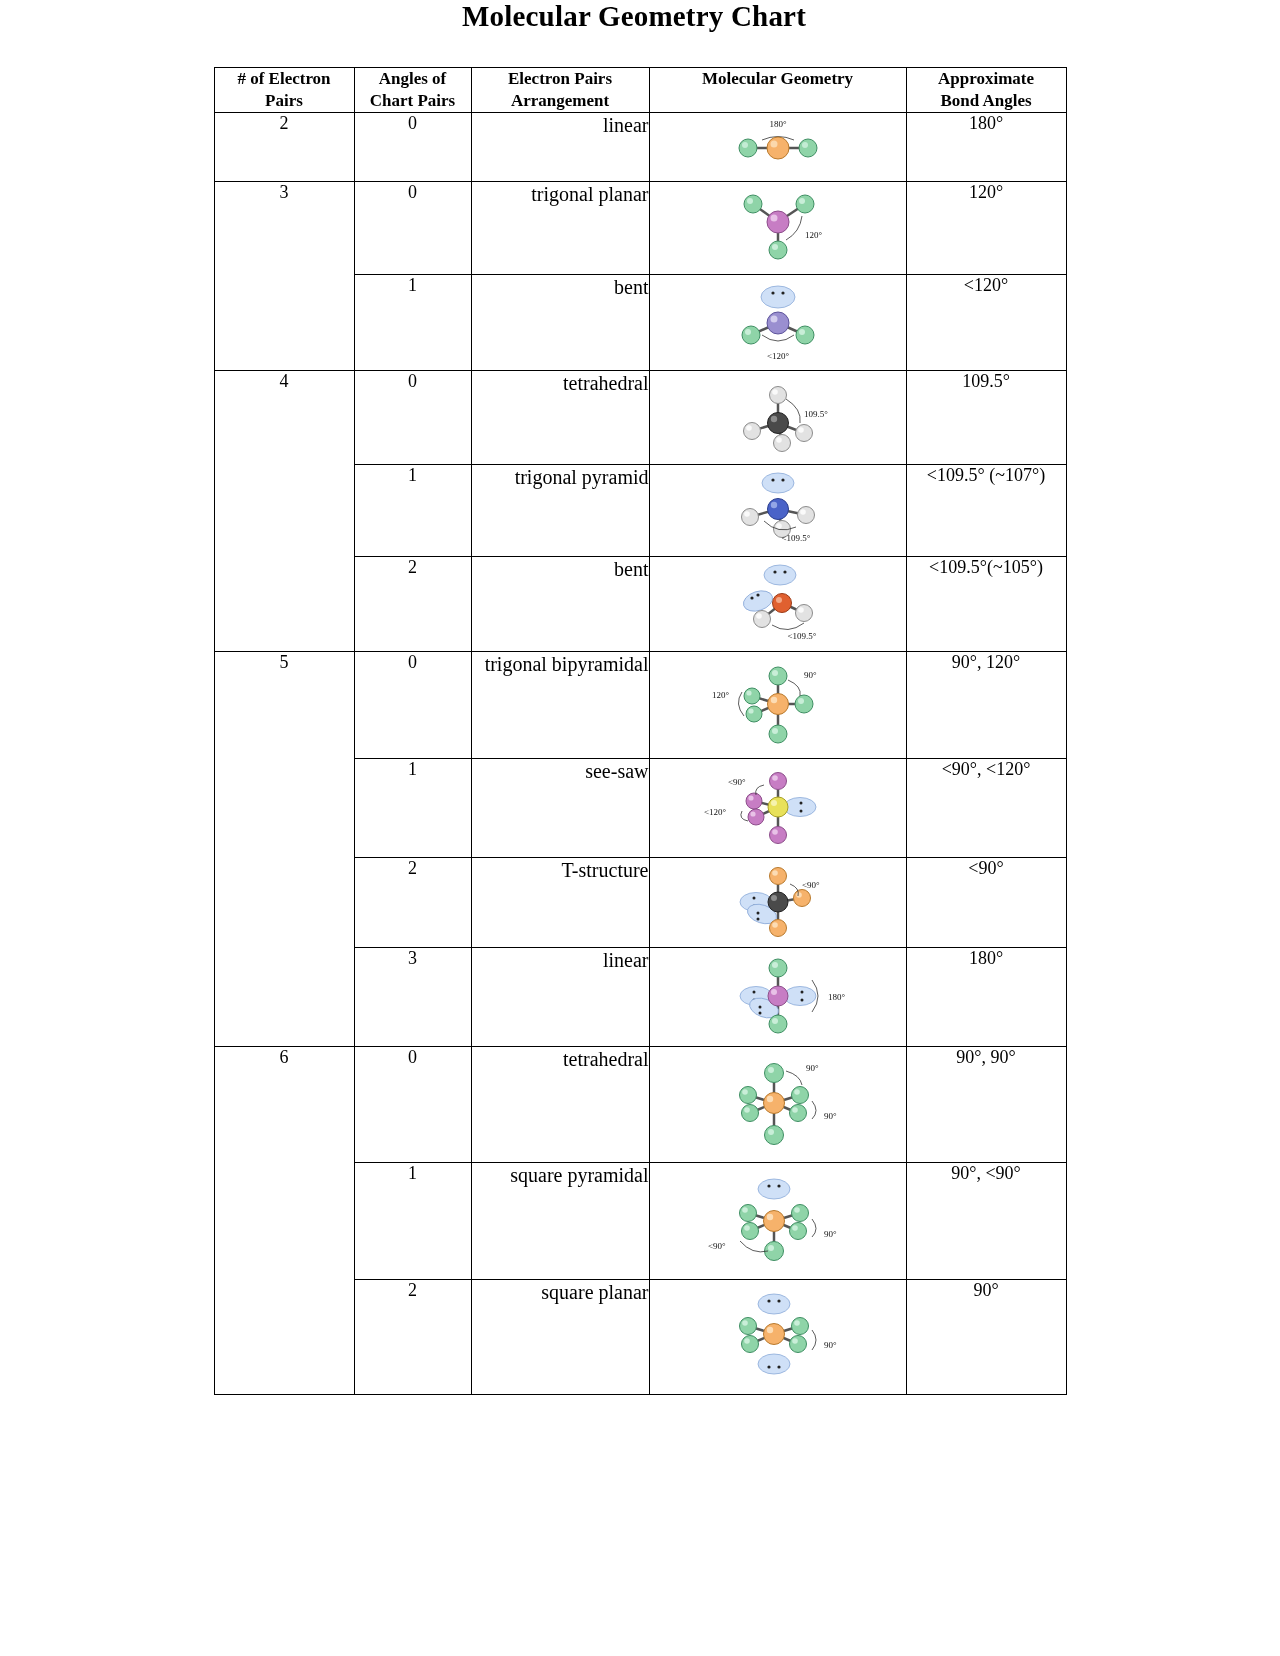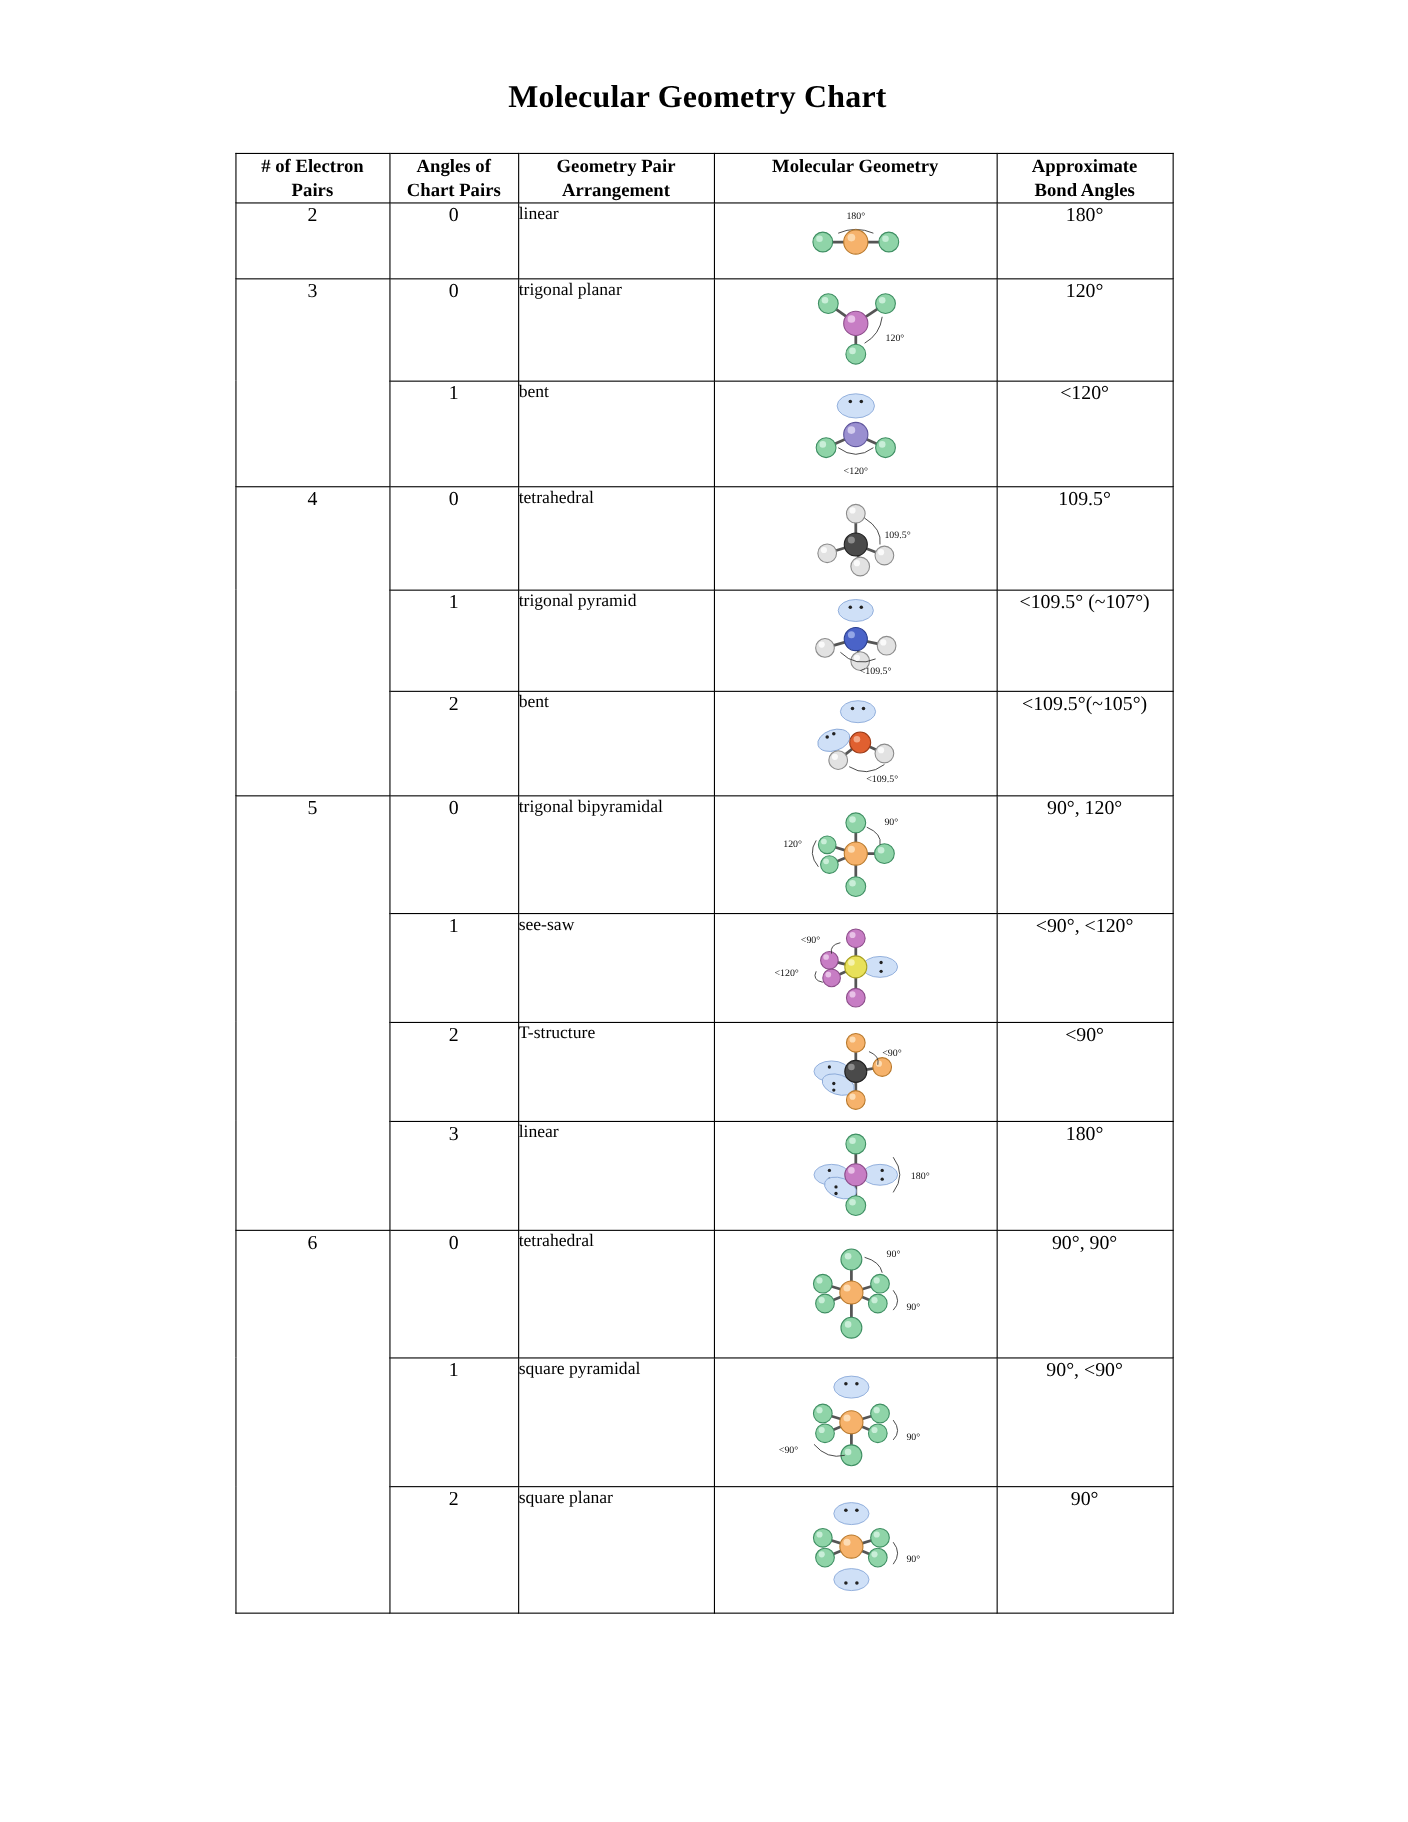--- a/index.html
+++ b/index.html
@@ -18,21 +18,20 @@
     width: 1280px;
     height: 1656px;
     box-sizing: border-box;
   }
   .doc-title {
     text-align: center;
     font-family: "Liberation Serif", serif;
     font-weight: bold;
     font-size: 29px;
     letter-spacing: 0.2px;
-    padding-top: 72px;
     margin: 0 12px 34px 0;
   }
   table.geometry-table {
     border-collapse: collapse;
     margin: 0 auto;
     width: 852px;
     table-layout: fixed;
   }
   table.geometry-table td, table.geometry-table th {
     border: 1px solid #000000;
@@ -58,22 +57,22 @@
     text-align: center;
     font-size: 18px;
     vertical-align: middle;
   }
   td.cell-lone {
     text-align: center;
     font-size: 18px;
     padding-top: 9px;
   }
   td.cell-arrange {
-    text-align: left;
-    font-size: 16px;
+    text-align: right;
+    font-size: 20px;
     line-height: 1.22;
     padding-top: 9px;
   }
   td.cell-angles {
     text-align: center;
     font-size: 18px;
     padding-top: 9px;
   }
   td.cell-geom {
     text-align: center;
@@ -115,21 +114,21 @@
       <tr>
         <th>
           <span># of Electron</span><br>
           <span>Pairs</span>
         </th>
         <th>
           <span>Angles of</span><br>
           <span>Chart Pairs</span>
         </th>
         <th>
-          <span>Geometry Pair</span><br>
+          <span>Electron Pairs</span><br>
           <span>Arrangement</span>
         </th>
         <th>
           <span>Molecular Geometry</span>
         </th>
         <th>
           <span>Approximate</span><br>
           <span>Bond Angles</span>
         </th>
       </tr>

